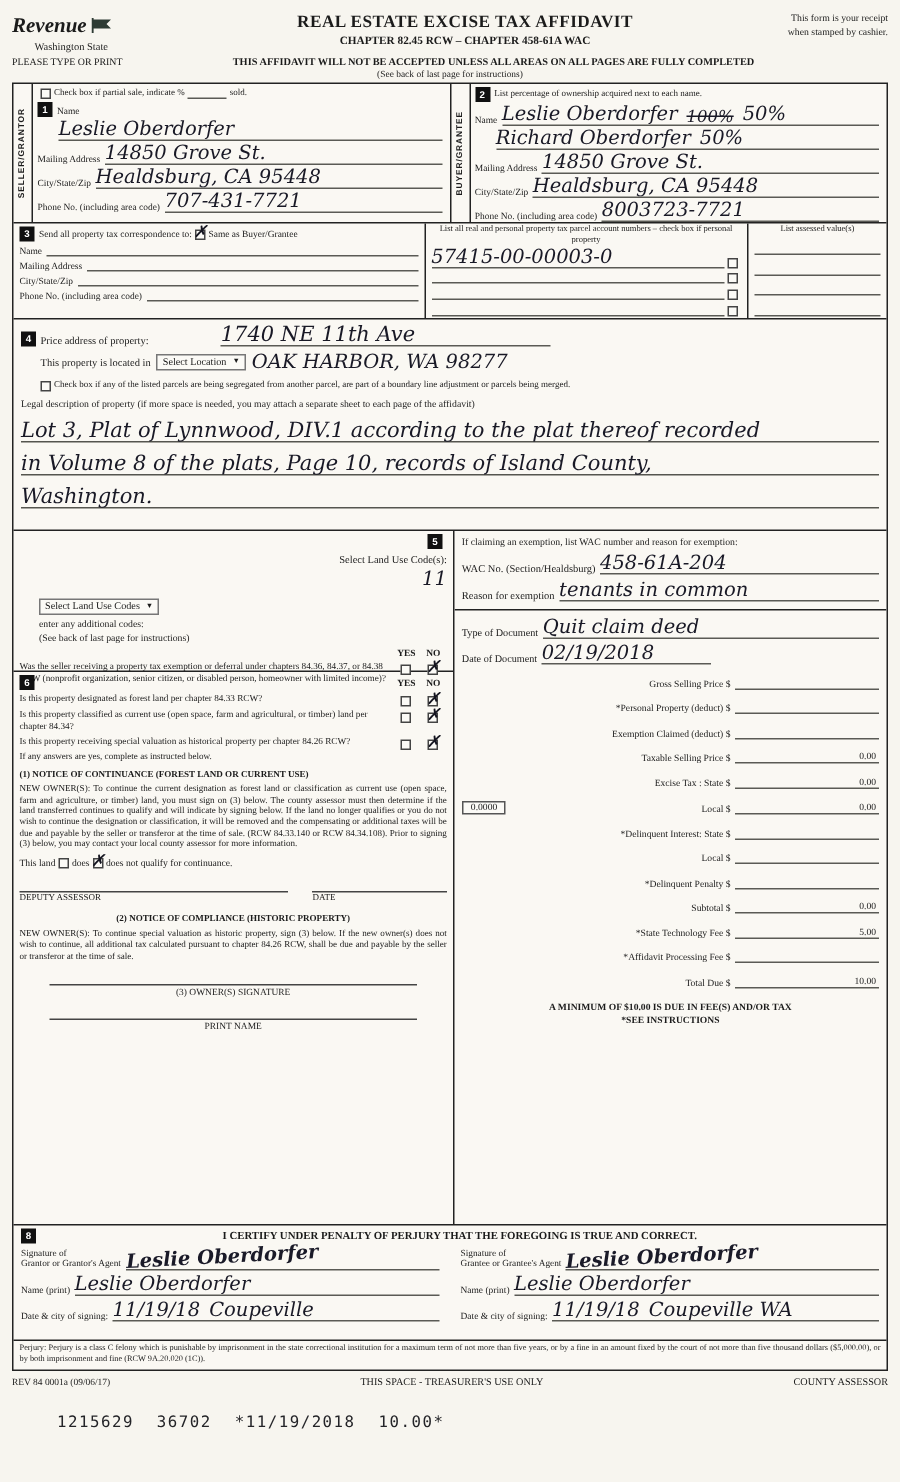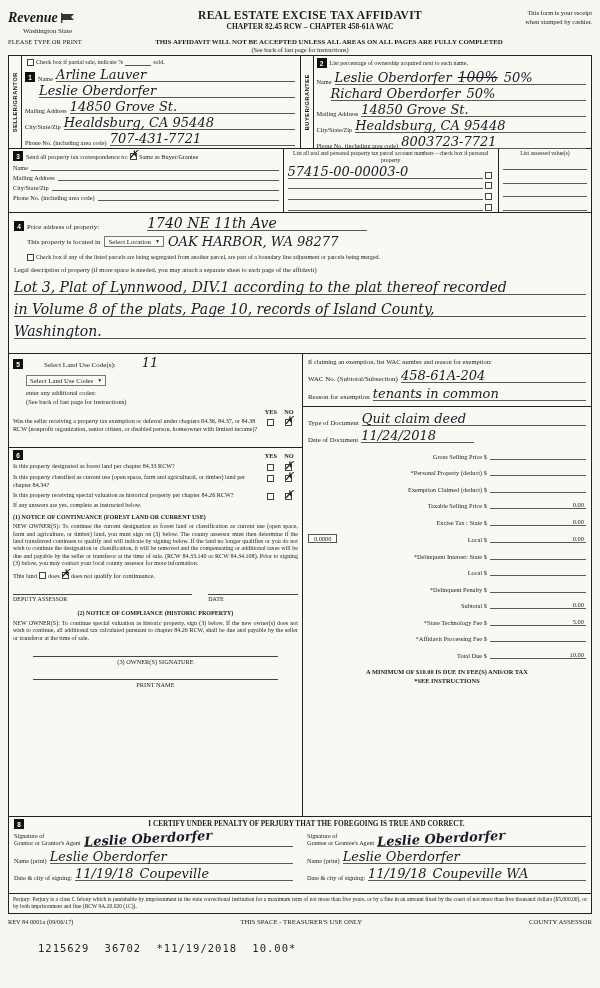--- a/index.html
+++ b/index.html
@@ -30,21 +30,21 @@
          background:#101010;color:#fff;font-size:6.5px;font-weight:bold;
          font-family:"Liberation Sans",sans-serif;margin-right:3px;flex:none;}
   .lbl{font-size:6.3px;white-space:nowrap;}
   .lbl65{font-size:6.5px;margin-top:2px;}
   .lbl7{font-size:7px;}
   .b{font-weight:bold;}
   .frow{display:flex;align-items:flex-end;margin-top:2px;}
   .fline{flex:1;border-bottom:1px solid #5a5a55;margin-left:3px;min-height:11px;
          display:flex;align-items:flex-end;gap:6px;}
   .shortline{width:26px;border-bottom:1px solid #5a5a55;display:inline-block;height:8px;margin:0 2px;}
-  .hw{font-family:"DejaVu Serif",serif;font-style:italic;color:#191926;font-size:14px;line-height:1;}
+  .hw{font-family:"DejaVu Serif",serif;font-style:italic;color:#191926;font-size:11px;line-height:1;}
   .hw-lg{font-size:13px;}
   .hw-xl{font-size:14px;}
   .strike{text-decoration:line-through;}
   .cb{display:inline-block;width:7px;height:7px;border:1px solid #444;position:relative;
       vertical-align:-1px;margin:0 2px;flex:none;background:#fbfaf6;}
   .cb .mark{position:absolute;left:-2px;top:-5px;font-size:11px;line-height:1;color:#14141f;
             font-family:"DejaVu Serif",serif;font-style:italic;}
 
   
   .s12{display:flex;height:93px;border-bottom:1px solid #222;}
@@ -69,21 +69,21 @@
   .s4{height:141px;border-bottom:1px solid #222;padding:2px 5px;}
   .ddbox{display:inline-flex;align-items:center;gap:4px;border:1px solid #777;font-size:6.8px;
          padding:1px 3px;margin:0 4px;background:#fbfaf6;}
   .legal-line{border-bottom:1px solid #55554f;height:22px;display:flex;align-items:flex-end;}
 
   
   .cols{display:flex;height:463px;border-bottom:1px solid #222;}
   .col-l{width:50.5%;border-right:1px solid #222;display:flex;flex-direction:column;}
   .col-r{flex:1;display:flex;flex-direction:column;overflow:hidden;}
   .s5{height:94px;border-bottom:1px solid #222;padding:2px 4px;}
-  .s5-top{display:flex;align-items:flex-end;gap:18px;}
+  .s5-top{display:flex;align-items:flex-end;gap:3px;flex-direction:column;}
   .yn-hdr{display:flex;justify-content:flex-end;font-size:6.3px;font-weight:bold;margin-top:3px;}
   .yn-hdr span{width:18px;text-align:center;}
   .qrow{display:flex;align-items:flex-start;margin-top:3px;}
   .qtext{flex:1;font-size:6.15px;line-height:1.25;}
   .qboxes{display:flex;width:36px;flex:none;justify-content:space-around;padding-top:1px;}
   .s6{flex:1;padding:2px 4px;}
   .s6-hdr{display:flex;align-items:center;}
   .para{font-size:6.05px;line-height:1.22;text-align:justify;margin-top:2px;}
   .sigpair{display:flex;gap:16px;margin-top:15px;}
   .sigslot{border-top:1px solid #444;font-size:6px;padding-top:1px;}
@@ -166,23 +166,20 @@
             <span class="cb">
                 <span class="mark"></span>
               </span>
             <span class="tiny">Check box if partial sale, indicate %</span>
             <span class="shortline"></span>
             <span class="tiny">sold.</span>
           </div>
           <div class="frow">
             <span class="badge">1</span>
             <span class="lbl">Name</span>
-            <span class="fline">
-                <span class="hw hw-lg">Arline Lauver</span>
-              </span>
           </div>
           <div class="frow">
             <span class="fline" style="margin-left:14px;">
                 <span class="hw hw-lg">Leslie Oberdorfer</span>
               </span>
           </div>
           <div class="frow">
             <span class="lbl">Mailing Address</span>
             <span class="fline">
                 <span class="hw hw-lg">14850 Grove St.</span>
@@ -444,21 +441,21 @@
           <div class="csig"><span>PRINT NAME</span></div>
         </div>
       </div>
 
       <div class="col-r">
 
 
         <div class="exem">
           <div class="lbl65">If claiming an exemption, list WAC number and reason for exemption:</div>
           <div class="frow" style="margin-top:4px;">
-            <span class="lbl7">WAC No. (Subtotal/Subsection)</span>
+            <span class="lbl7">WAC No. (Section/Healdsburg)</span>
             <span class="fline">
                 <span class="hw hw-lg">458-61A-204</span>
               </span>
           </div>
           <div class="frow" style="margin-top:4px;">
             <span class="lbl7">Reason for exemption</span>
             <span class="fline">
                 <span class="hw hw-lg">tenants in common</span>
               </span>
           </div>
@@ -467,21 +464,21 @@
         <div class="docblk">
           <div class="docrow">
             <span>Type of Document</span>
             <span class="fline">
                 <span class="hw hw-lg">Quit claim deed</span>
               </span>
           </div>
           <div class="docrow">
             <span>Date of Document</span>
             <span class="fline" style="max-width:120px;">
-                <span class="hw hw-lg">11/24/2018</span>
+                <span class="hw hw-lg">02/19/2018</span>
               </span>
             <span style="flex:1;"></span>
           </div>
         </div>
 
         <div class="taxtable">
           <div class="trow">
               <span class="tlabel">Gross Selling Price $</span>
               <span class="tline"><span class="tval"></span></span>
             </div>

